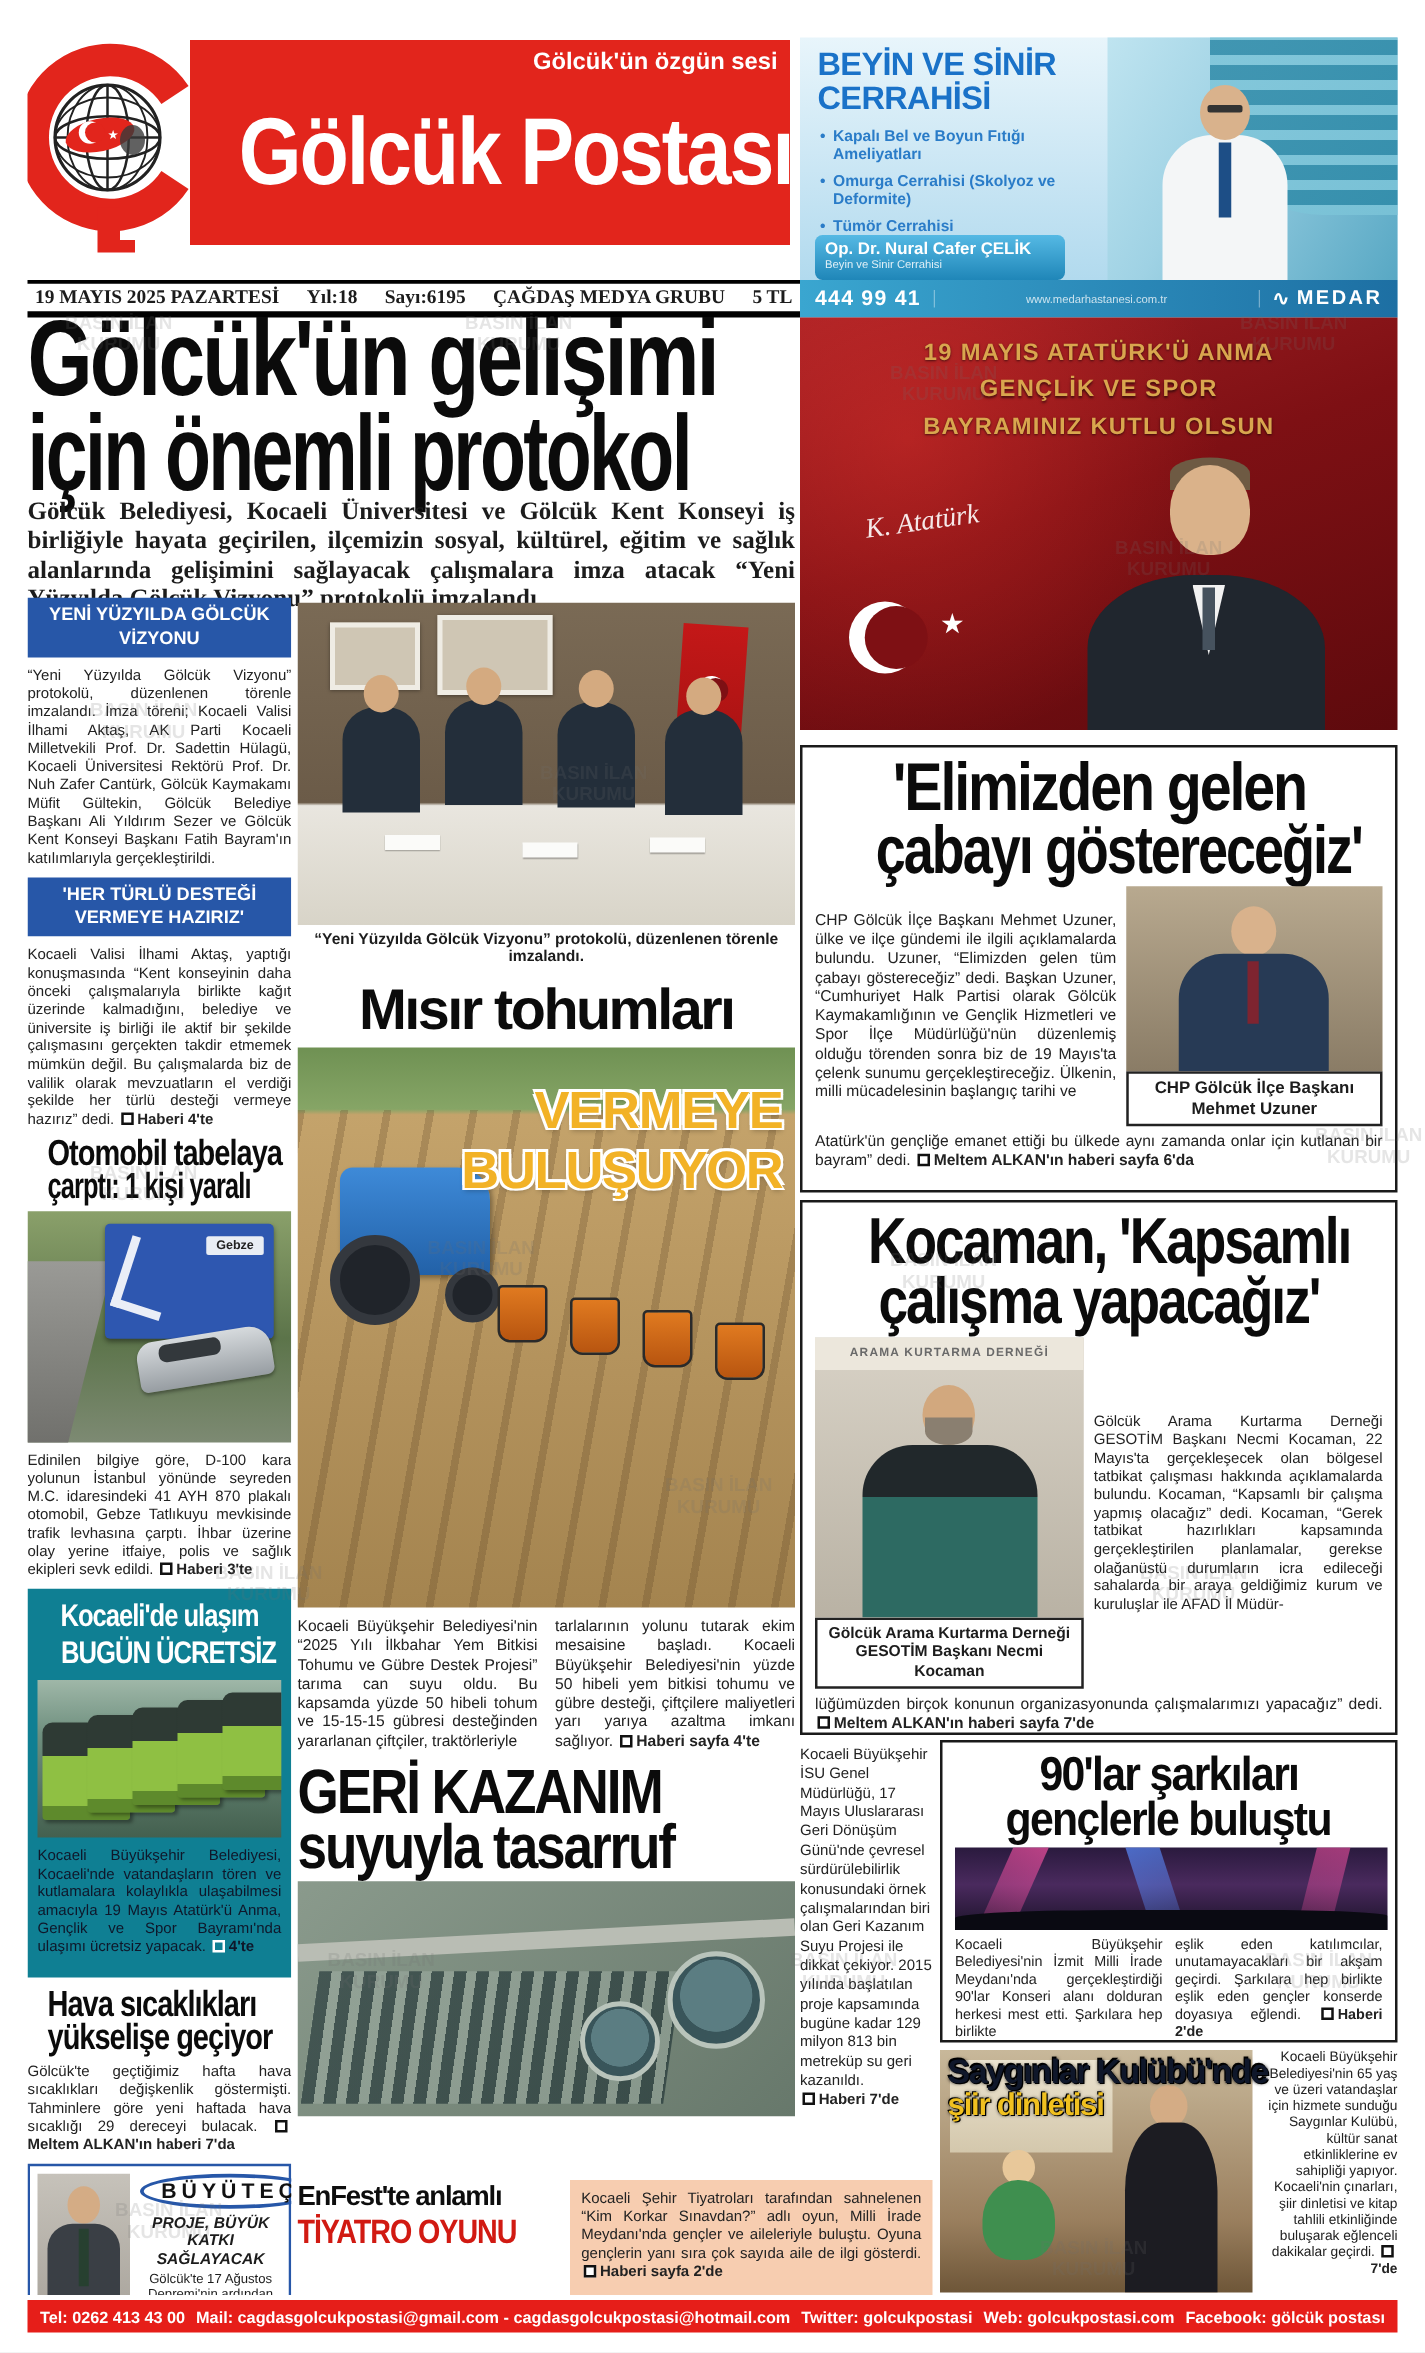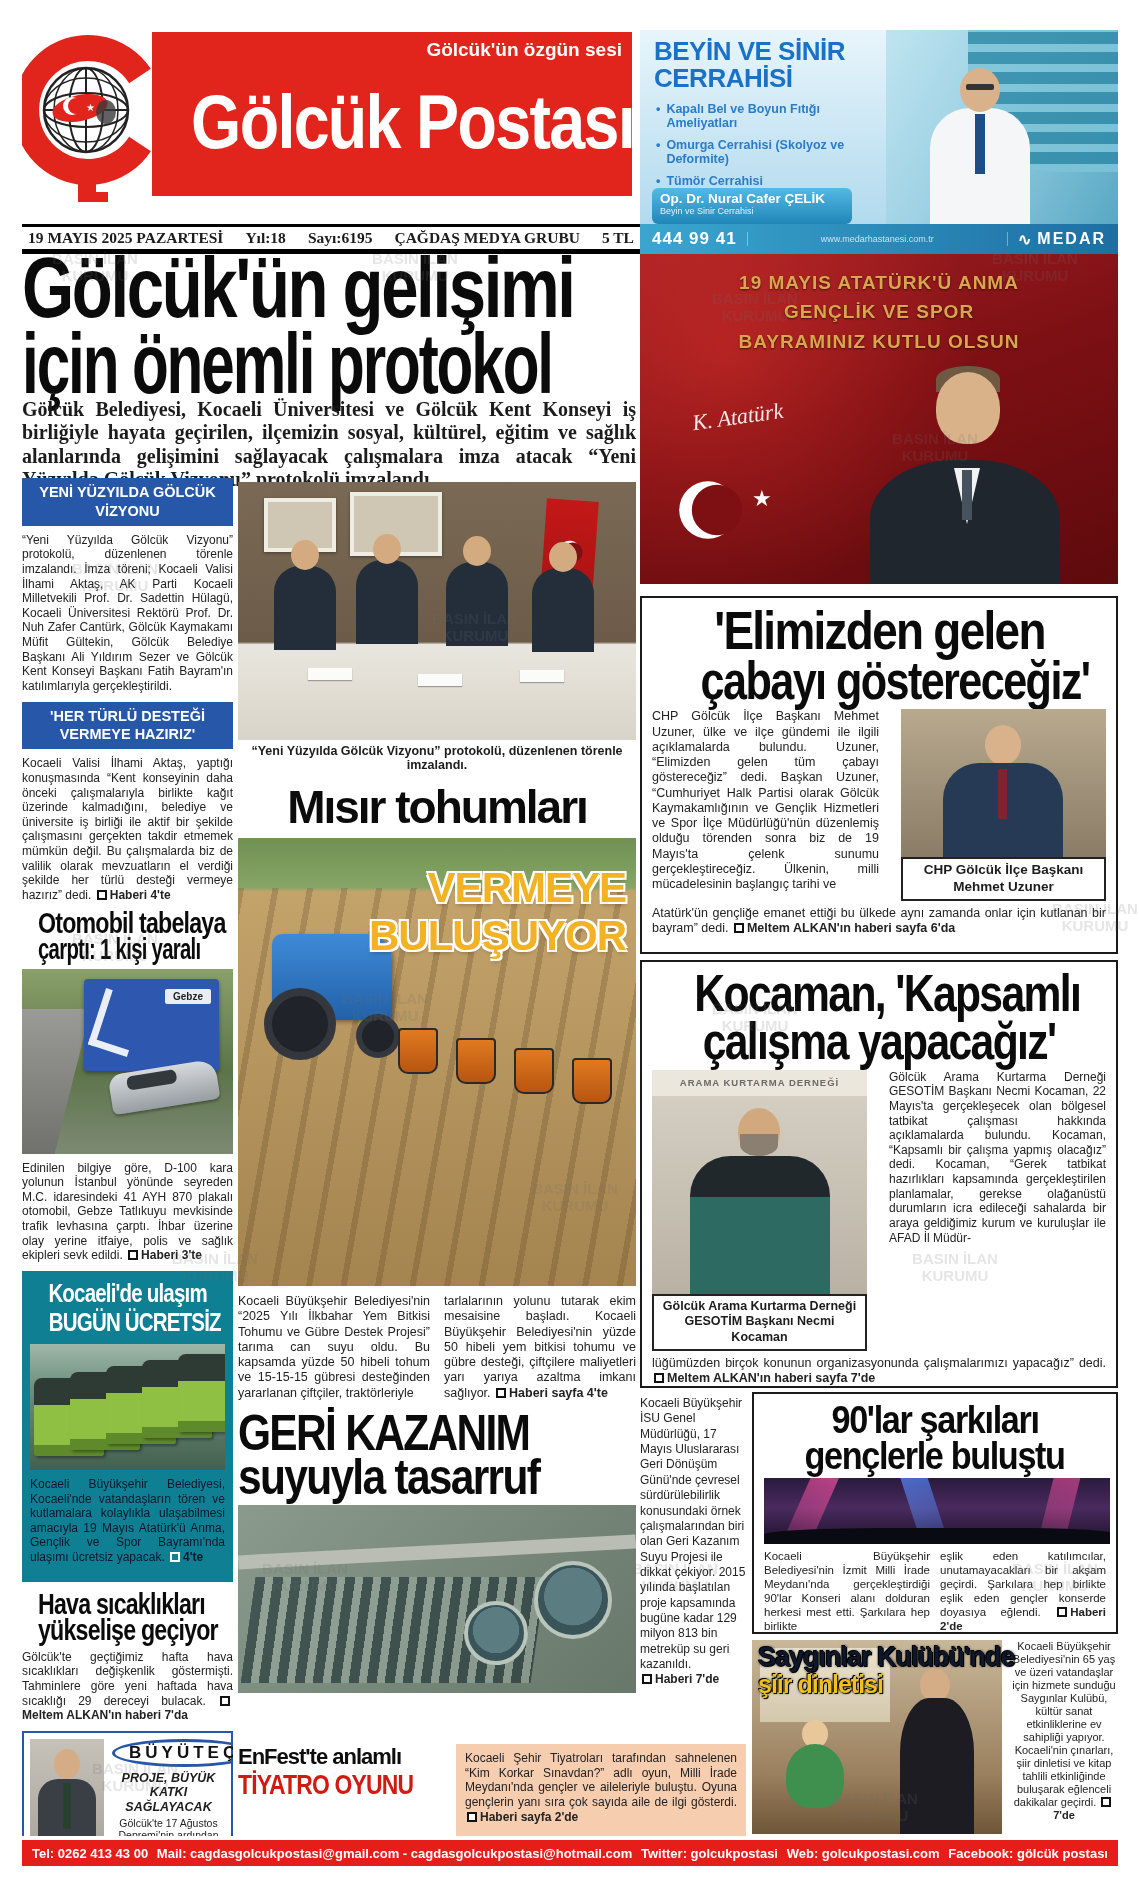--- a/index.html
+++ b/index.html
@@ -140,21 +140,21 @@
   .photo-facility{width:398px;height:188px;background:linear-gradient(135deg,#8a9a8c,#67786b);margin-top:6px;}
   .photo-facility .panels{position:absolute;left:10px;top:72px;width:290px;height:106px;
       background:repeating-linear-gradient(90deg,rgba(15,35,40,.55) 0 10px,rgba(160,175,165,.5) 10px 18px);transform:skewX(-8deg);}
   .photo-facility .tank{position:absolute;border-radius:50%;background:radial-gradient(circle at 50% 45%,#5b7d82 0 55%,#39555a 56%);border:4px solid #b9c4bb;box-sizing:border-box;}
   .photo-facility .road{position:absolute;left:0;top:40px;width:100%;height:14px;background:#b9bdb4;transform:rotate(-3deg);}
 
   
   .artbox{border:2px solid #1a1a1a;box-sizing:border-box;background:#fff;padding:8px 10px;overflow:hidden;}
   #chp{left:640px;top:596px;width:478px;height:358px;}
   #kocaman{left:640px;top:960px;width:478px;height:428px;}
-  .row2{display:flex;gap:22px;margin-top:4px;}
+  .row2{display:flex;gap:8px;margin-top:4px;align-items:center;}
   .pcap{border:2px solid #222;font-weight:bold;font-size:13.5px;text-align:center;line-height:1.25;padding:3px 2px;background:#fff;}
   .photo-uzuner{width:205px;height:148px;background:linear-gradient(180deg,#b8a98f,#8a7c66);}
   .photo-uzuner .fh{position:absolute;left:84px;top:16px;width:36px;height:40px;border-radius:50%;background:#d9b28c;}
   .photo-uzuner .fb{position:absolute;left:42px;top:54px;width:120px;height:94px;border-radius:36px 36px 0 0;background:#273a55;}
   .photo-uzuner .ft{position:absolute;left:97px;top:60px;width:9px;height:50px;background:#7e2430;}
   .photo-kocaman{width:215px;height:224px;background:linear-gradient(180deg,#d8d2c6,#b9b2a4);}
   .photo-kocaman .strip{position:absolute;left:0;top:0;width:100%;height:26px;background:#ece7dc;
       color:#6a6a6a;font-weight:bold;font-size:9.5px;letter-spacing:1px;text-align:center;line-height:26px;overflow:hidden;}
   .photo-kocaman .fh{position:absolute;left:86px;top:38px;width:42px;height:48px;border-radius:50%;background:#d2a87e;}
   .photo-kocaman .beard{position:absolute;left:88px;top:64px;width:38px;height:22px;border-radius:0 0 50% 50%;background:#8a7f70;}
@@ -178,21 +178,21 @@
   .photo-club .woman{position:absolute;left:34px;bottom:26px;width:58px;height:64px;border-radius:50% 50% 40% 40%;background:#3f8f4f;}
   .photo-club .wh{position:absolute;left:50px;bottom:86px;width:26px;height:28px;border-radius:50%;background:#e8c89a;}
   .photo-club .man{position:absolute;right:28px;bottom:0;width:74px;height:136px;border-radius:40% 40% 0 0;background:#1c1c22;}
   .photo-club .mh{position:absolute;right:52px;bottom:132px;width:30px;height:34px;border-radius:50%;background:#d4ac85;}
   .club-head{position:absolute;left:6px;top:4px;z-index:5;line-height:1.02;}
   .club-head .l1{font-weight:bold;font-size:27px;color:#0f172a;letter-spacing:-1px;white-space:nowrap;
       text-shadow:0 0 3px #000,1px 1px 0 #000,-1px -1px 0 #000;}
   .club-head .l2{font-weight:bold;font-size:25px;color:#f0c020;letter-spacing:-1px;white-space:nowrap;
       text-shadow:0 0 3px #000,1px 1px 0 #000,-1px -1px 0 #000;}
   #club .side{position:absolute;right:0;top:0;width:108px;height:194px;overflow:hidden;}
-  #club .side .body{font-size:11px;line-height:1.18;text-align:center;}
+  #club .side .body{font-size:11px;line-height:1.18;text-align:right;}
 
   
   #enfest{left:238px;top:1744px;width:508px;height:92px;display:flex;gap:10px;}
   #enfest .eh{width:208px;}
   #enfest .eh .l1{font-weight:bold;font-size:22px;color:#0d0d0d;letter-spacing:-1px;white-space:nowrap;}
   #enfest .eh .l2{display:inline-block;font-weight:bold;font-size:27px;color:#d11a12;letter-spacing:-1px;
       white-space:nowrap;transform:scaleX(.85);transform-origin:left top;}
   #enfest .ebody{flex:1;background:#f7cdb0;padding:7px 9px;box-sizing:border-box;}
   #enfest .ebody .body{font-size:12px;}
 

